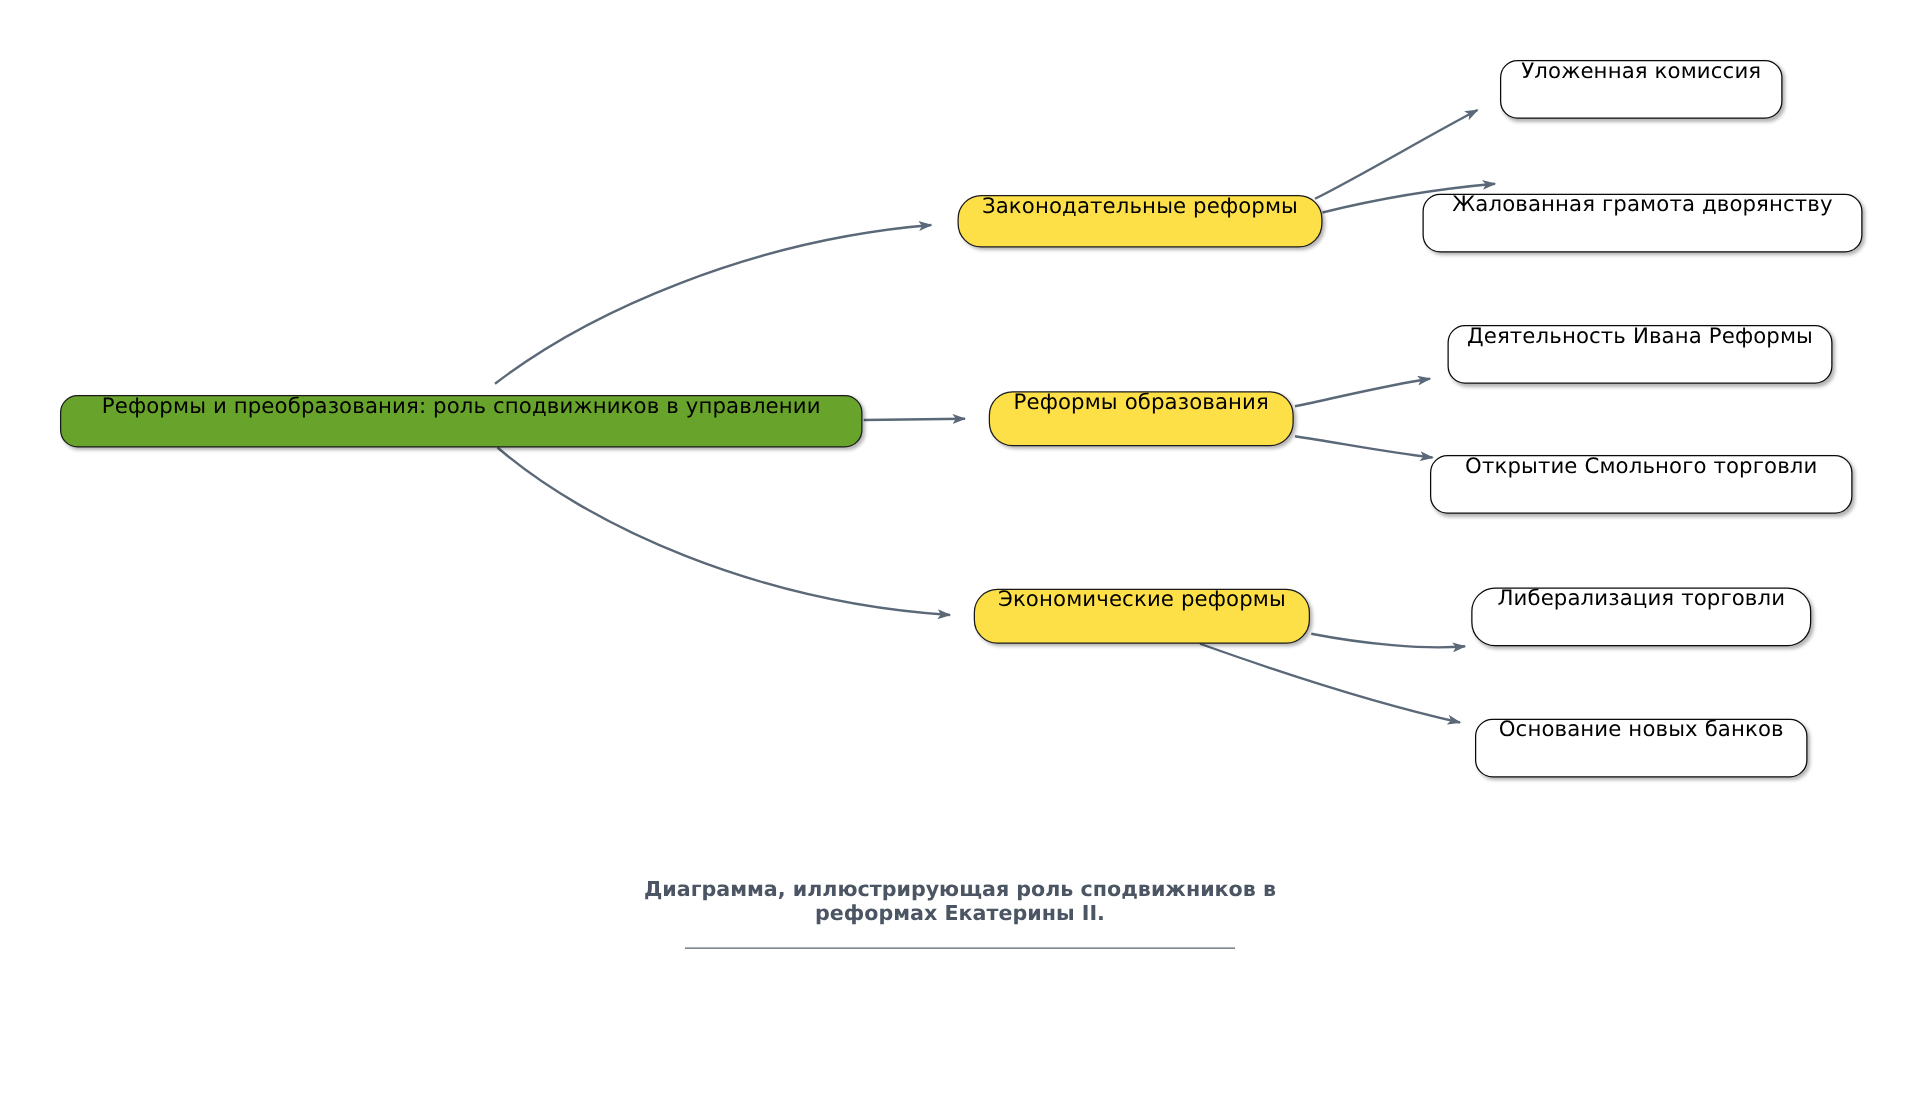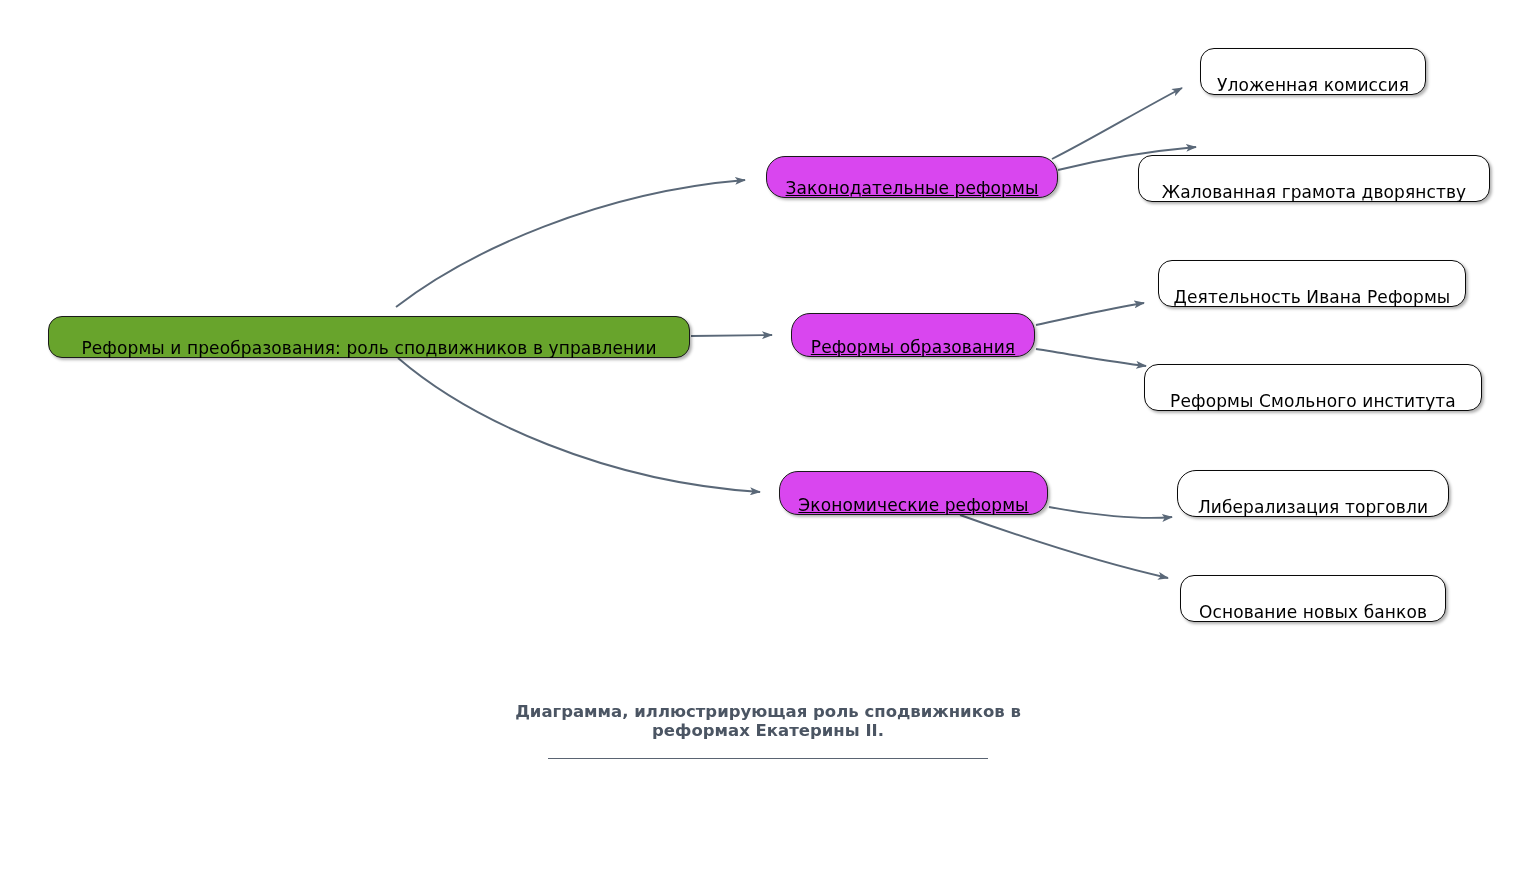--- a/index.html
+++ b/index.html
@@ -20,42 +20,41 @@
     left: 0;
     top: 0;
     width: 1536px;
     height: 879px;
   }
 
   .node {
     position: absolute;
     box-sizing: border-box;
     display: flex;
-    align-items: flex-end;
+    align-items: flex-start;
     justify-content: center;
     white-space: nowrap;
     color: #000000;
     font-size: 17px;
     line-height: 1;
     letter-spacing: 0.1px;
   }
 
   .node-root {
     background: #68a42c;
     border: 1.6px solid #1a1a1a;
     border-radius: 14px;
     box-shadow: 2px 2px 3px rgba(0,0,0,0.30);
   }
 
   .node-branch {
-    background: #d946ef;
+    background: #fde047;
     border: 1.6px solid #1a1a1a;
     border-radius: 19px;
     box-shadow: 2px 2px 3px rgba(0,0,0,0.30);
-    text-decoration: underline;
   }
 
   .node-leaf {
     background: #ffffff;
     border: 1.7px solid #0a0a0a;
     border-radius: 14px;
     box-shadow: 2px 2px 3px rgba(0,0,0,0.30);
   }
 
   #caption-block {
@@ -137,21 +136,21 @@
 
 <div class="node node-leaf" style="left:1138px; top:155px; width:352px; height:47px;">
   <span>Жалованная грамота дворянству</span>
 </div>
 
 <div class="node node-leaf" style="left:1158px; top:260px; width:308px; height:47px;">
   <span>Деятельность Ивана Реформы</span>
 </div>
 
 <div class="node node-leaf" style="left:1144px; top:364px; width:338px; height:47px;">
-  <span>Реформы Смольного института</span>
+  <span>Открытие Смольного торговли</span>
 </div>
 
 <div class="node node-leaf" style="left:1177px; top:470px; width:272px; height:47px;border-radius:19px;">
   <span>Либерализация торговли</span>
 </div>
 
 <div class="node node-leaf" style="left:1180px; top:575px; width:266px; height:47px;">
   <span>Основание новых банков</span>
 </div>
 

